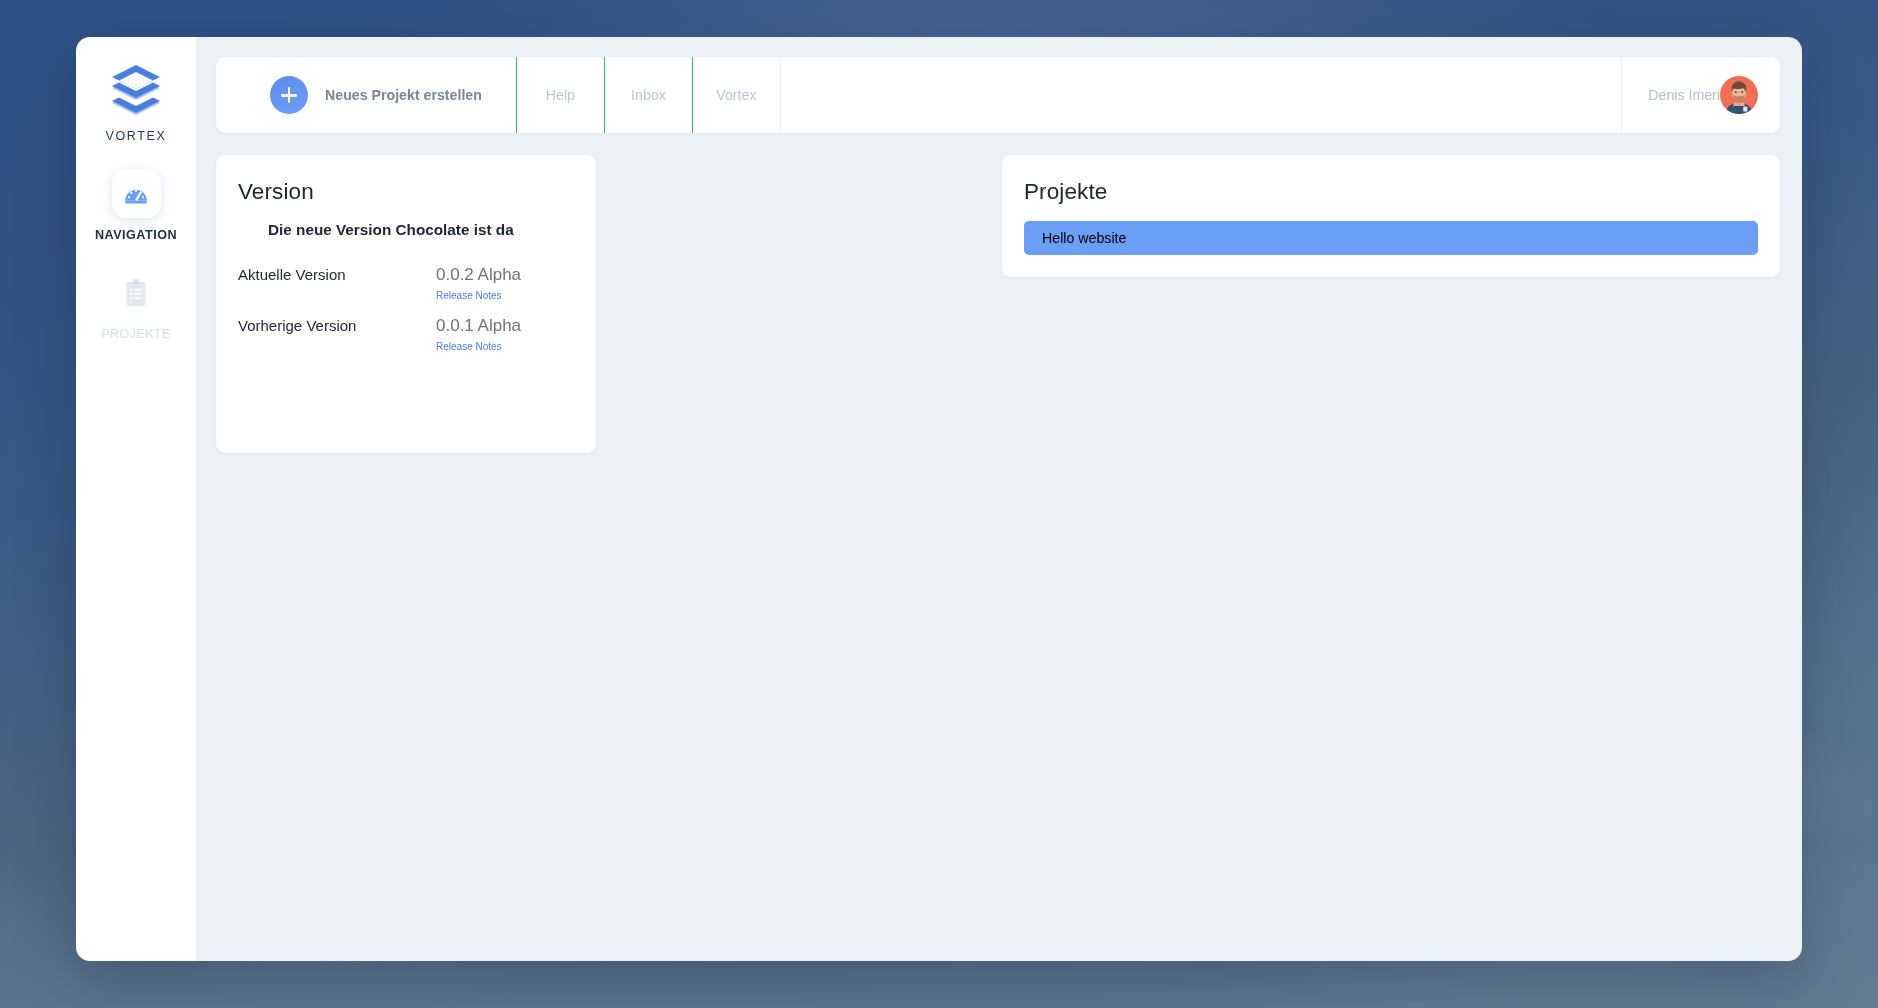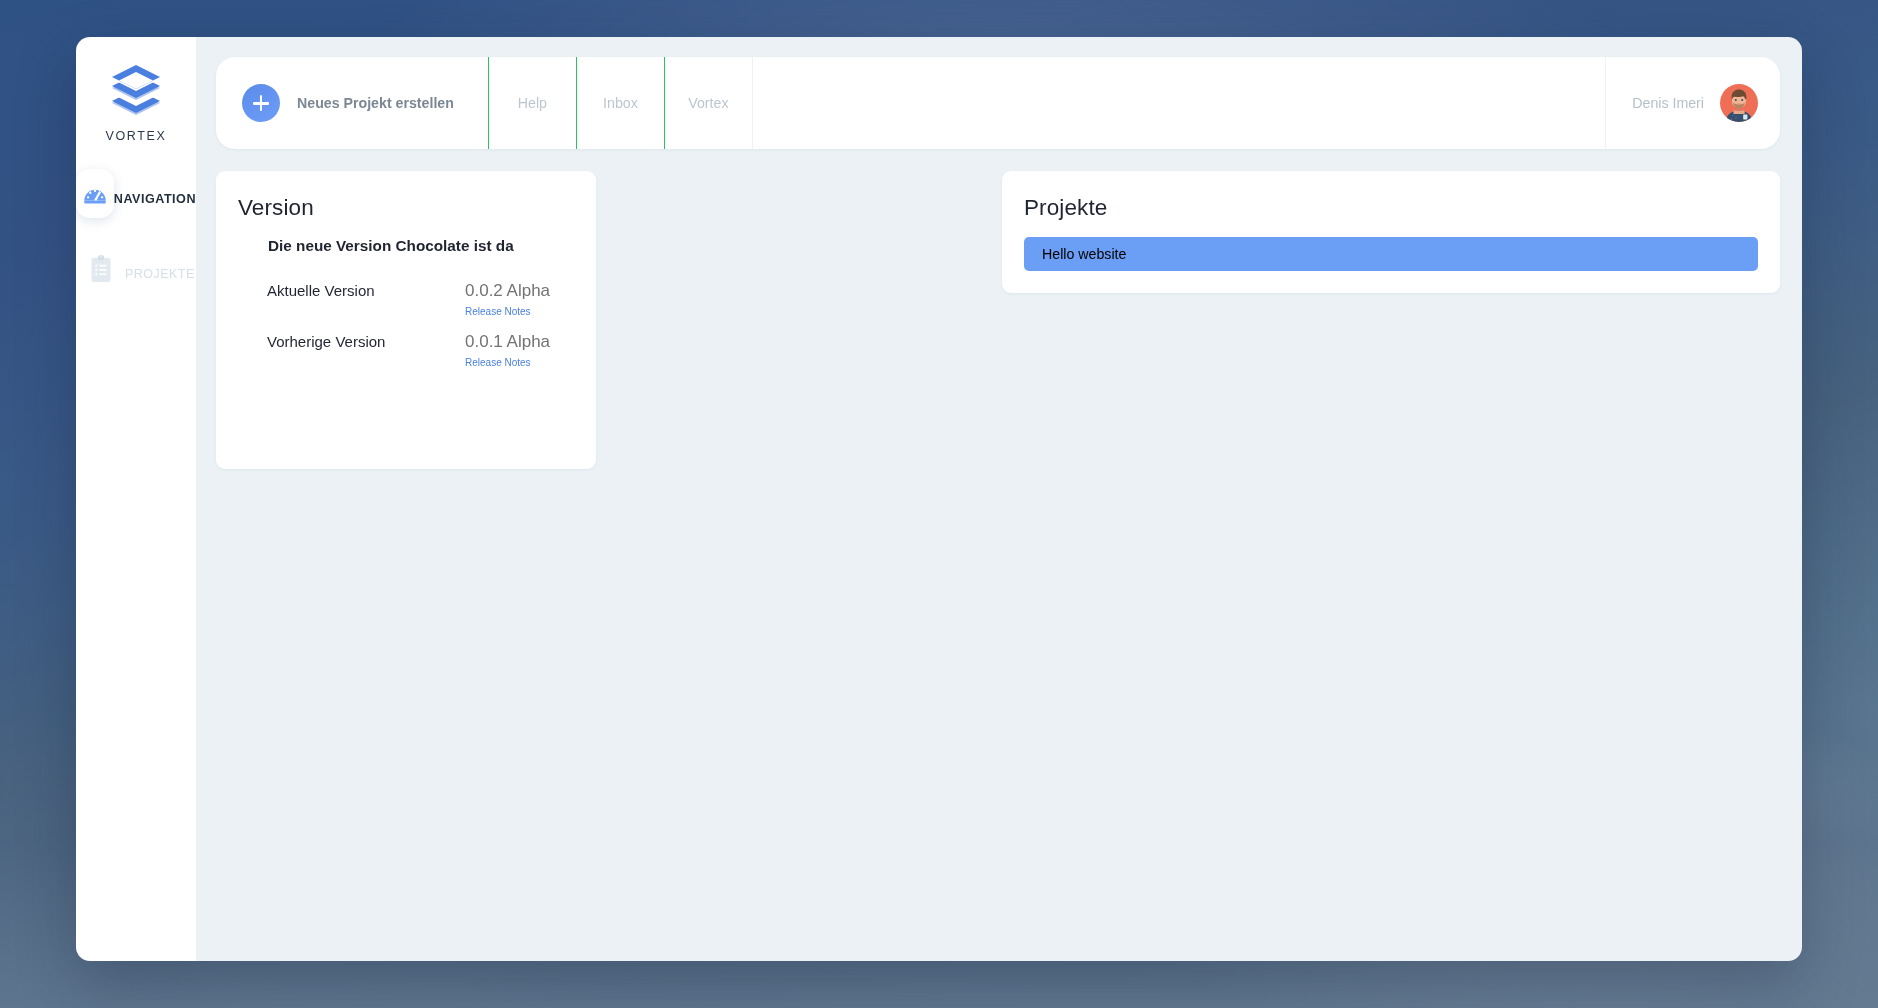--- a/index.html
+++ b/index.html
@@ -62,21 +62,21 @@
     margin-top: 8px;
     font-size: 12.5px;
     letter-spacing: 1.6px;
     color: #2b3a4a;
     font-weight: 400;
   }
 
   .nav-item {
     margin-top: 26px;
     display: flex;
-    flex-direction: row;
+    flex-direction: column;
     align-items: center;
     cursor: pointer;
     width: 100%;
   }
   .nav-tile {
     width: 49px; height: 49px;
     border-radius: 14px;
     background: #ffffff;
     display: flex;
     align-items: center;
@@ -97,26 +97,27 @@
   #main {
     flex: 1;
     background: #ebf1f4;
     padding: 20px 22px 0 20px;
     display: flex;
     flex-direction: column;
   }
 
   
   #topbar {
-    height: 92px;
+    height: 76px;
     background: #ffffff;
-    border-radius: 19px;
+    border-radius: 9px;
     display: flex;
     align-items: stretch;
     box-shadow: 0 1px 3px rgba(90,120,160,0.07);
+    padding-left: 28px;
   }
   #create-project {
     display: flex;
     align-items: center;
     gap: 17px;
     padding: 0 34px 0 26px;
     cursor: pointer;
   }
   .plus-circle {
     width: 38px; height: 38px;
@@ -146,21 +147,21 @@
     width: 88px;
     border-left: 1px solid #22c55e;
     font-size: 14.2px;
     color: #bcc6d0;
     cursor: pointer;
   }
   #topbar-spacer { flex: 1; border-left: 1px solid #eef2f5; }
   #user-area {
     display: flex;
     align-items: center;
-    gap: 16px;
+    gap: 0;
     padding: 0 22px 0 26px;
     border-left: 1px solid #eef2f5;
     cursor: pointer;
   }
   #user-name { font-size: 14.2px; color: #b6c0ca; white-space: nowrap; }
   .avatar { width: 38px; height: 38px; border-radius: 50%; display: block; }
 
   
   #content {
     margin-top: 22px;
@@ -184,21 +185,21 @@
     color: #1f2430;
     letter-spacing: 0.1px;
   }
   #version-subtitle {
     margin-top: 16px;
     margin-left: 30px;
     font-size: 15.3px;
     font-weight: 700;
     color: #1f2430;
   }
-  .version-table { margin-top: 26px; width: 100%; margin-left: 29px; }
+  .version-table { margin-top: 26px; width: 100%; }
   .version-row { display: flex; align-items: baseline; margin-bottom: 5px; }
   .version-key {
     width: 198px;
     flex: 0 0 198px;
     font-size: 15px;
     color: #1f2430;
   }
   .version-val { font-size: 17px; color: #737373; }
   .release-row { display: flex; margin-bottom: 15px; }
   .release-spacer { width: 198px; flex: 0 0 198px; }

